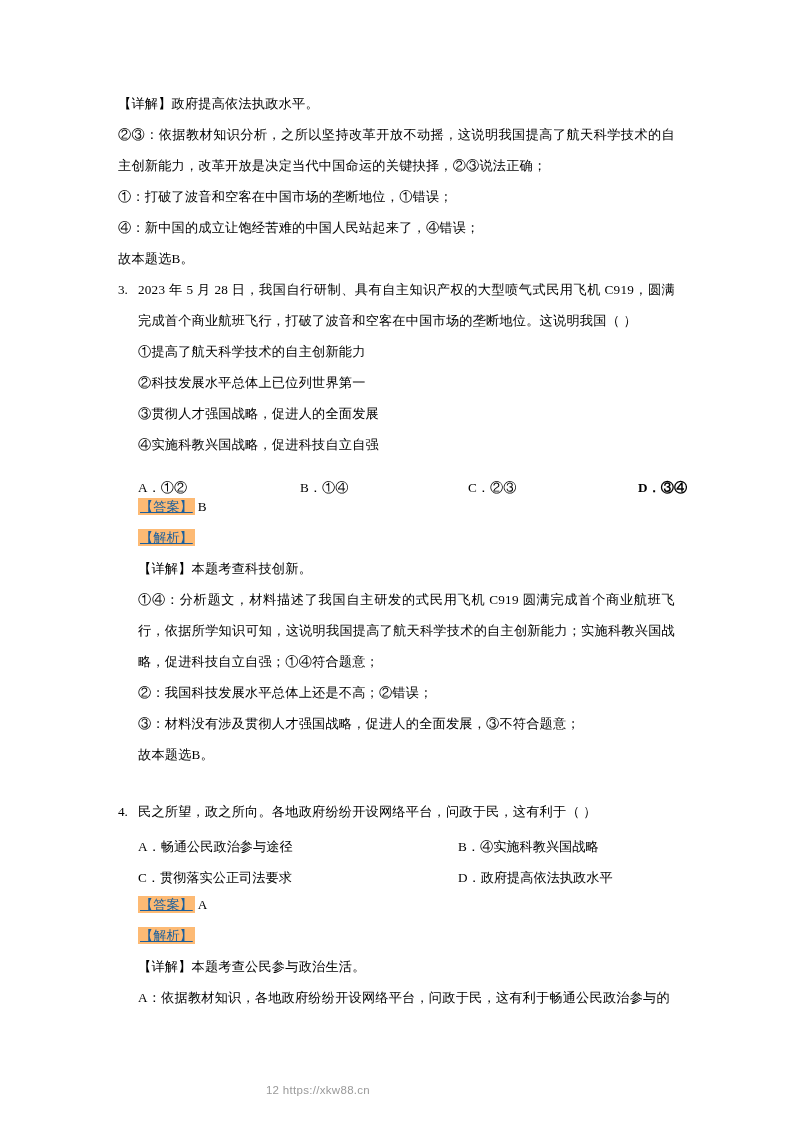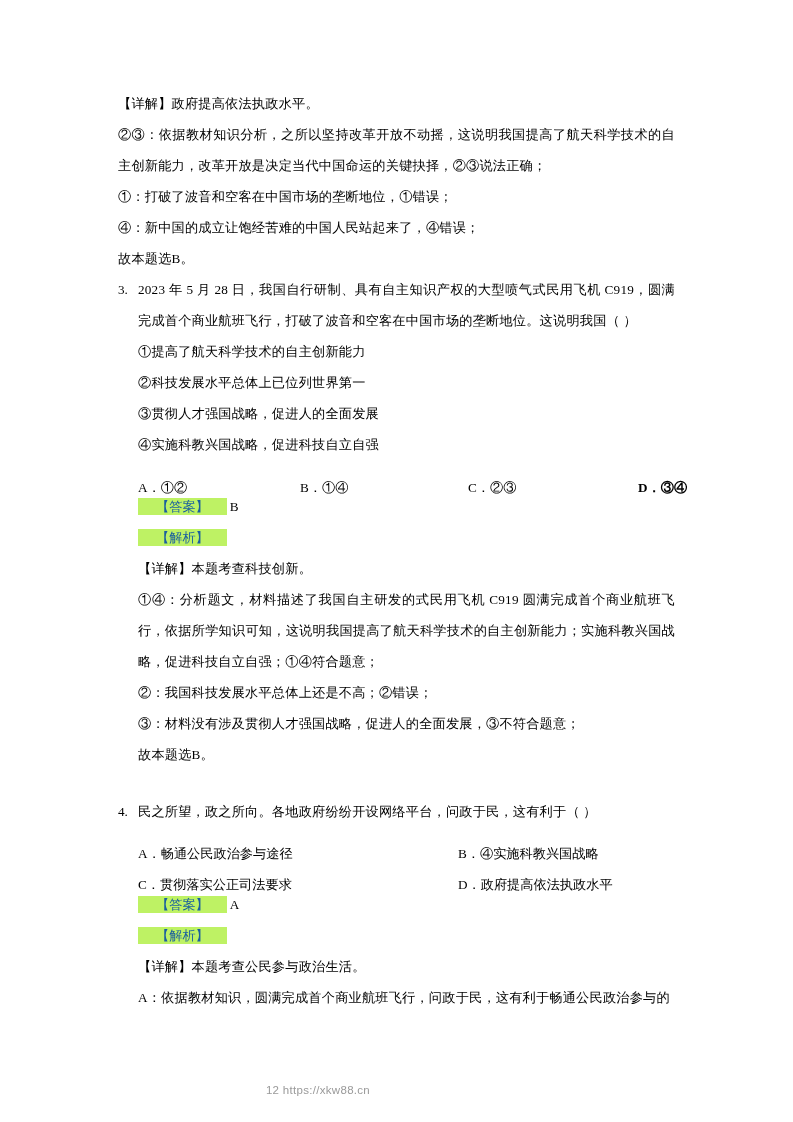--- a/index.html
+++ b/index.html
@@ -44,23 +44,24 @@
     left: 0;
     top: 0;
     font-size: 13.2px;
     line-height: 31px;
   }
   .tagline {
     font-size: 13.2px;
     line-height: 31px;
   }
   .tag {
-    background: #bef264;
+    background: #fdba74;
     color: #1a5f9e;
-    padding: 1px 18px;
+    padding: 1px 2px;
+    text-decoration: underline;
   }
   .ans-val {
     margin-left: 3px;
     font-size: 13.2px;
   }
   .opts {
     position: relative;
     height: 31px;
     font-size: 13.2px;
     line-height: 31px;
@@ -75,21 +76,21 @@
   .o3 { left: 330px; }
   .o4 { left: 500px; font-weight: bold; }
   .opts2 {
     position: relative;
     height: 31px;
     font-size: 13.2px;
     line-height: 31px;
   }
   .opts2 span.opt {
     position: absolute;
-    top: 11px;
+    top: 4px;
     white-space: nowrap;
   }
   .t1 { left: 0px; }
   .t2 { left: 320px; }
   .gap-lg { height: 26px; }
   .footer {
     position: absolute;
     left: 0;
     bottom: 26px;
     width: 636px;
@@ -150,18 +151,18 @@
       <span class="opt t1">C．贯彻落实公正司法要求</span>
       <span class="opt t2">D．政府提高依法执政水平</span>
     </div>
     <div class="tagline">
       <span class="tag">【答案】</span><span class="ans-val">A</span>
     </div>
     <div class="tagline">
       <span class="tag">【解析】</span>
     </div>
     <div class="para">【详解】本题考查公民参与政治生活。</div>
-    <div class="para">A：依据教材知识，圆满完成首个商业航班飞行，问政于民，这有利于畅通公民政治参与的</div>
+    <div class="para">A：依据教材知识，各地政府纷纷开设网络平台，问政于民，这有利于畅通公民政治参与的</div>
   </div>
 
 </div>
 
 <div class="footer">12 https://xkw88.cn</div>
 
 </body></html>

